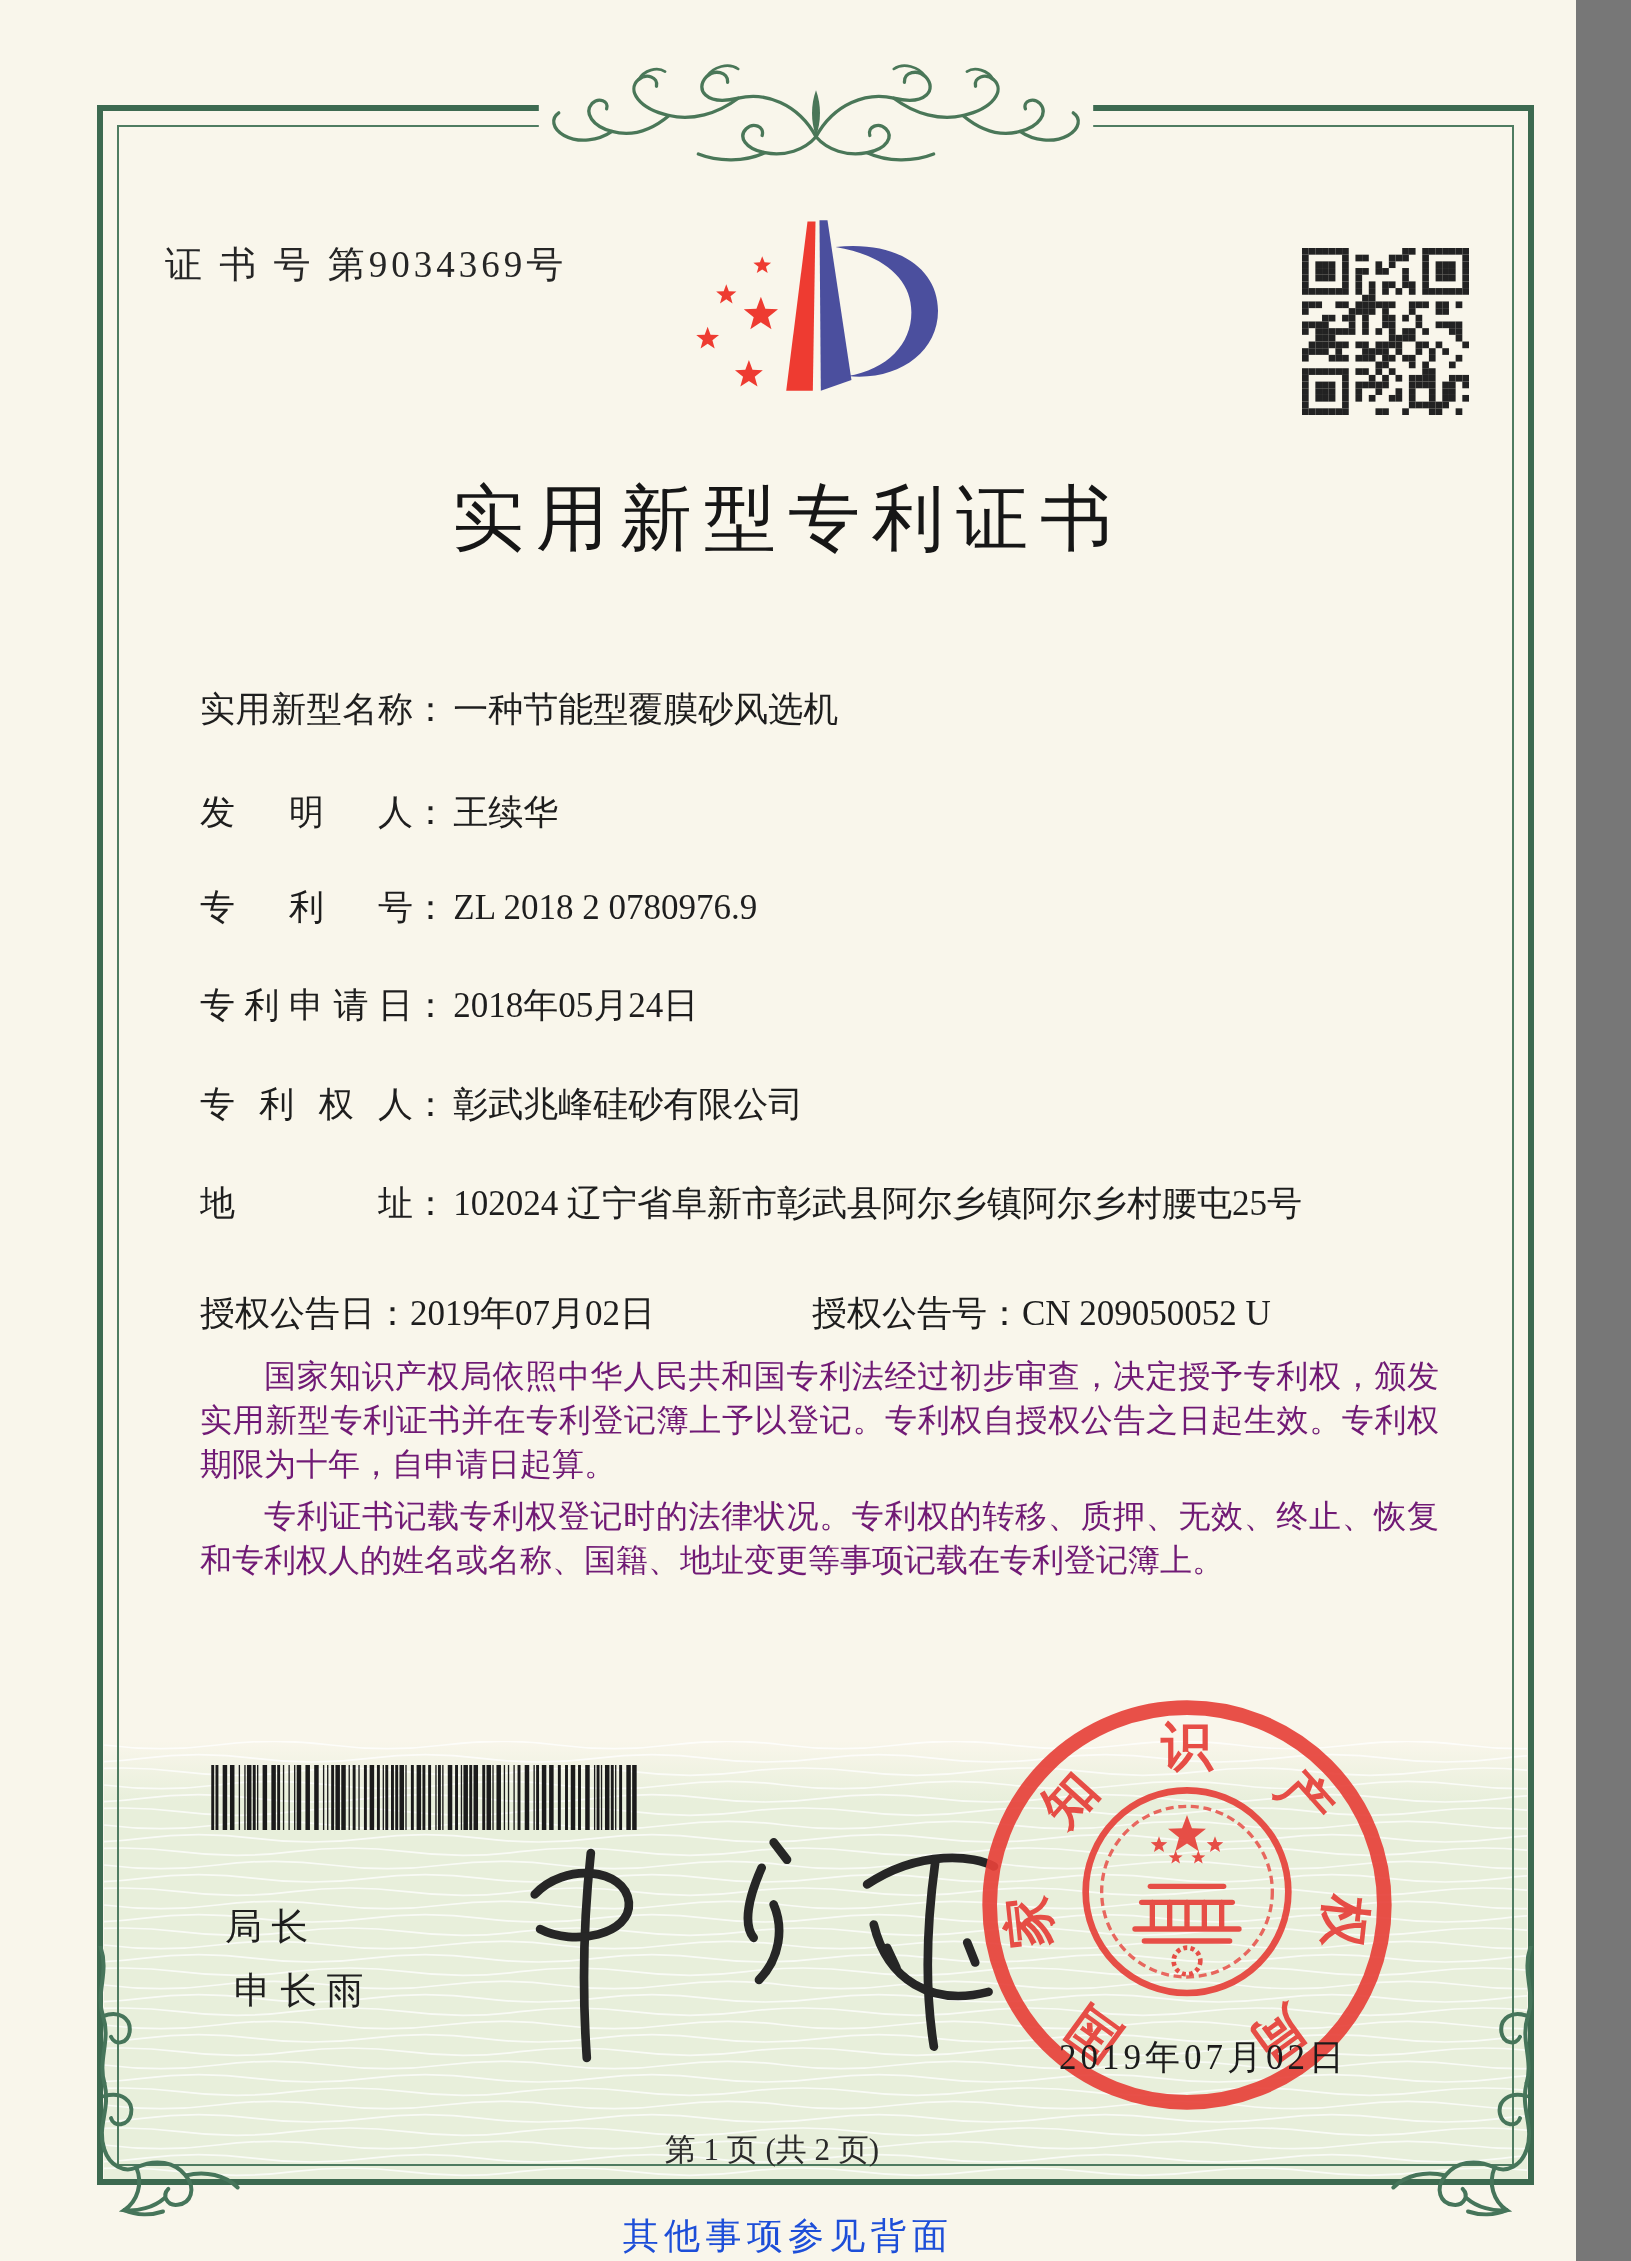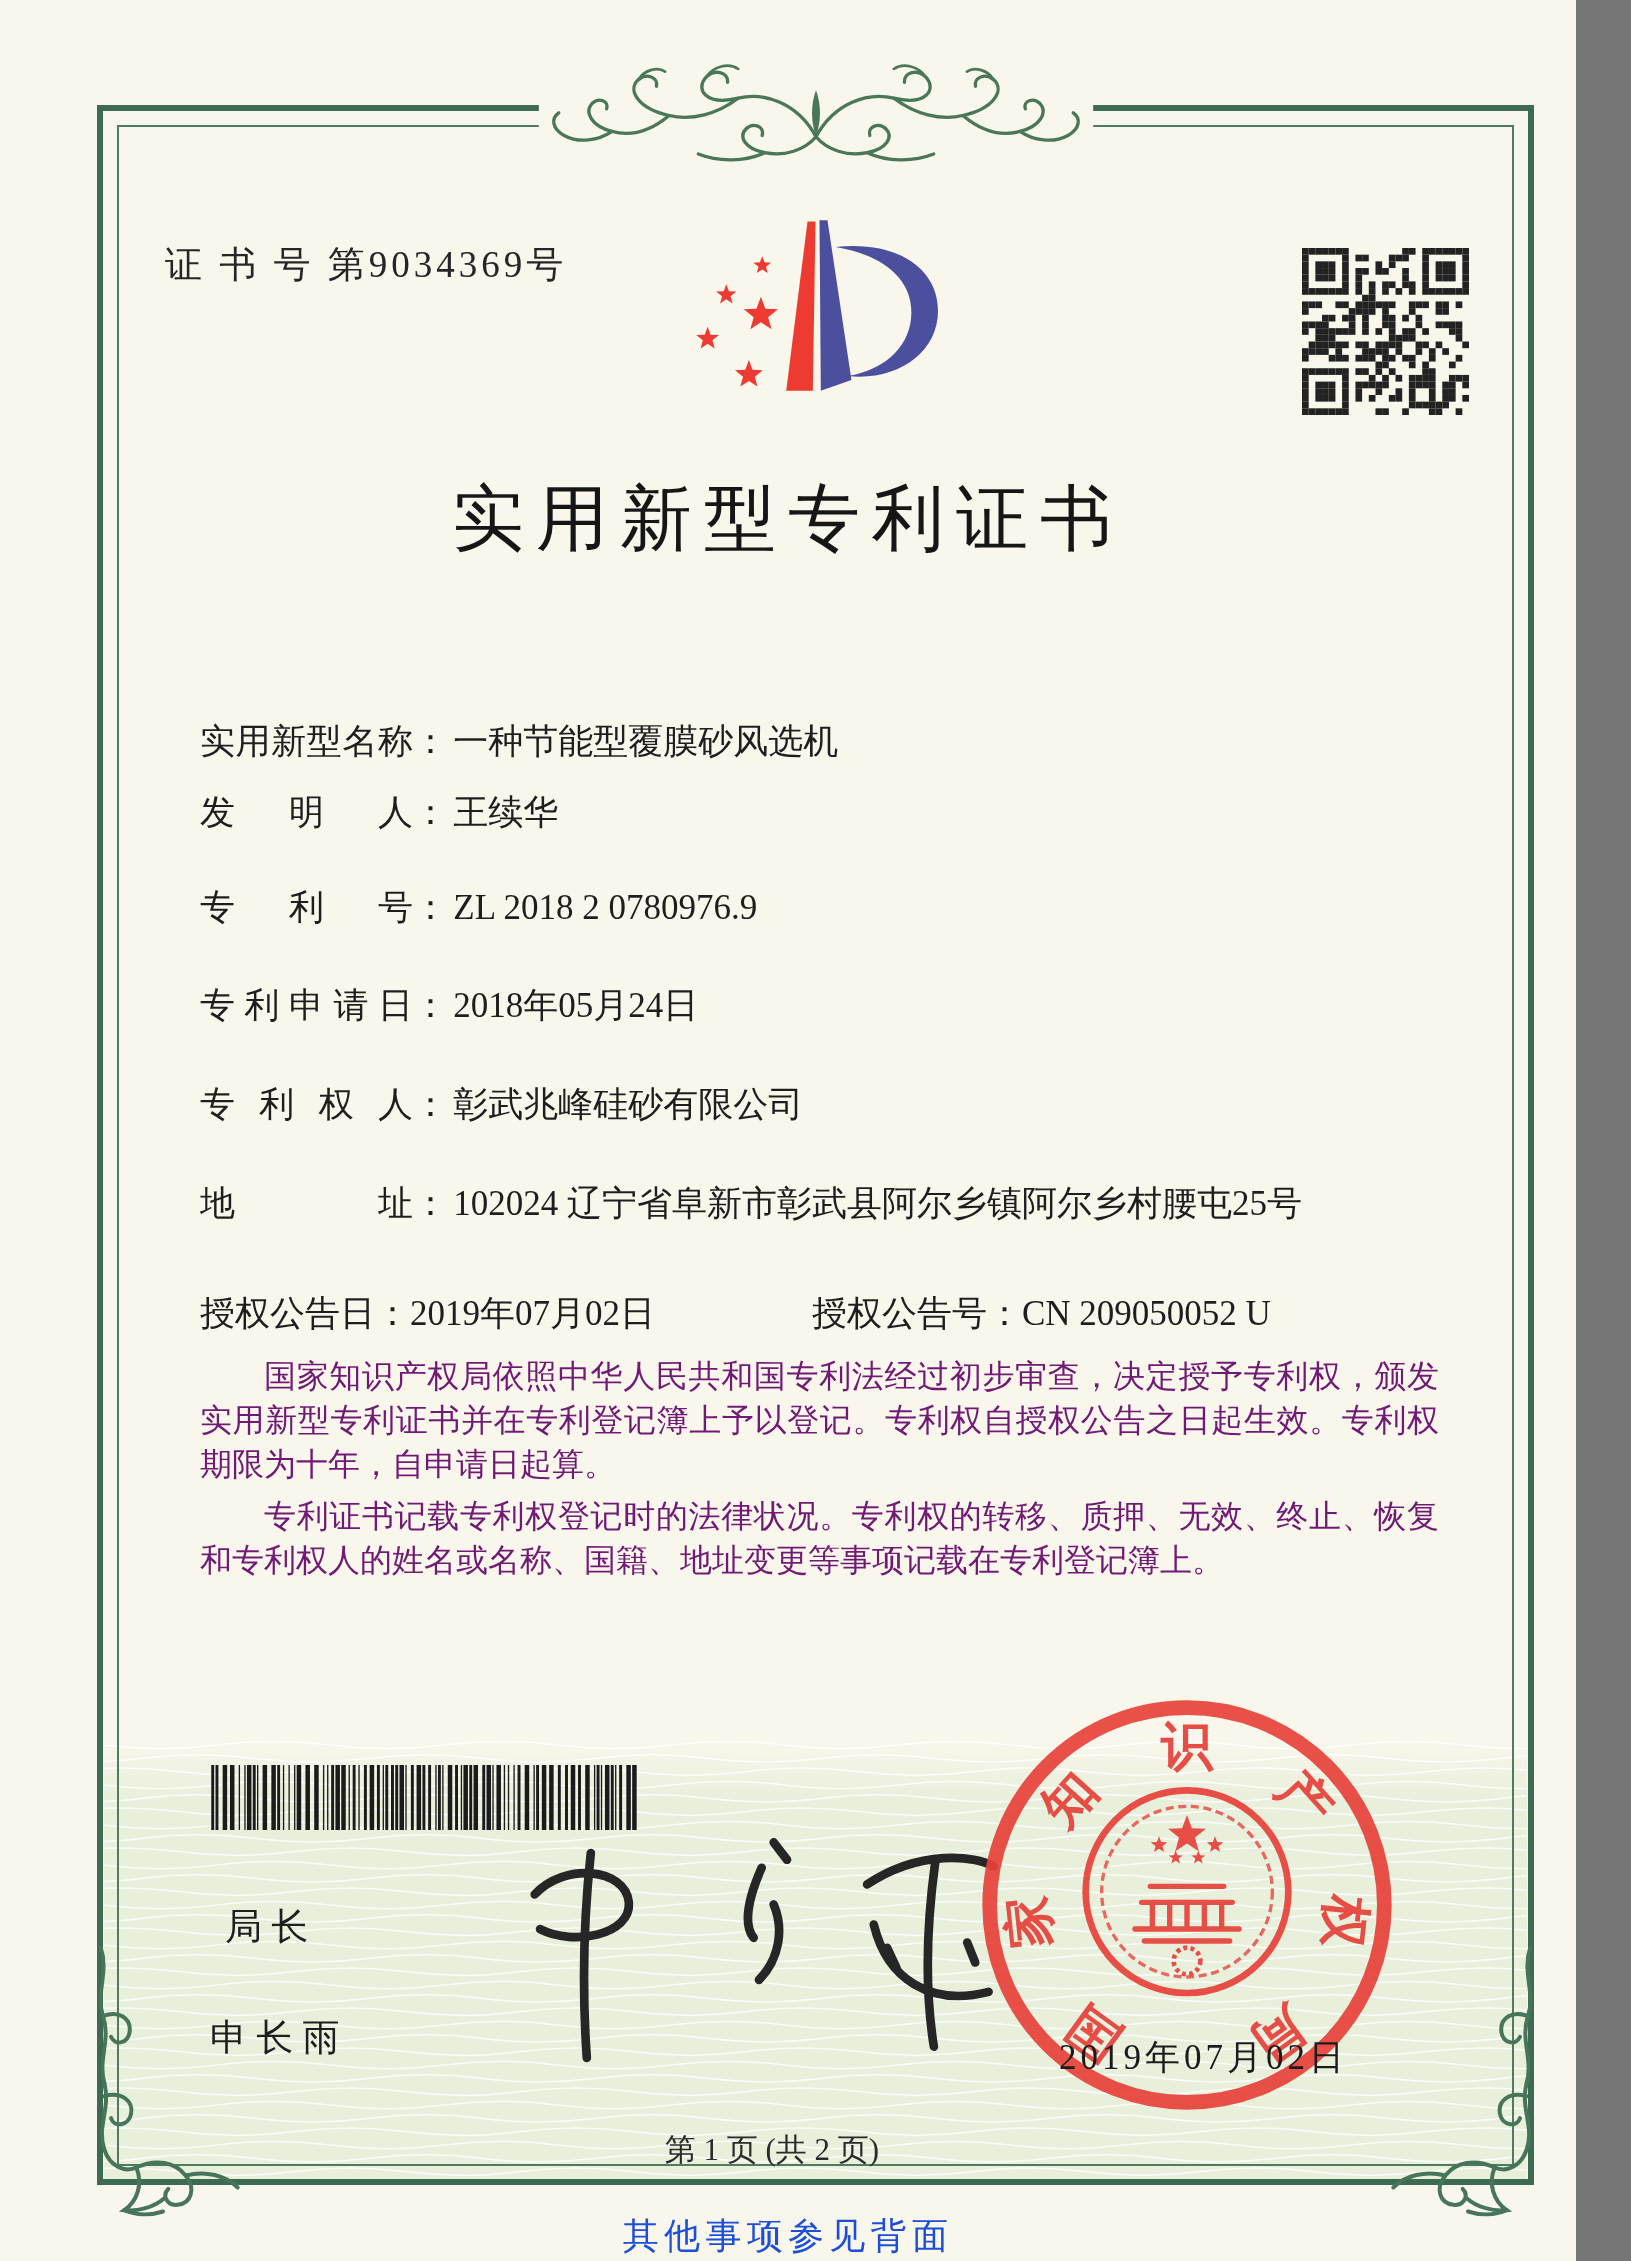--- a/index.html
+++ b/index.html
@@ -37,21 +37,21 @@
   .grant{left:200px;top:1290px;font-size:35px;white-space:nowrap;width:1267px;}
   .grant .g2{position:absolute;left:612px;top:0;}
   
   .paras{left:200px;top:1354px;width:1239px;font-size:32px;line-height:44px;
     text-align:justify;color:#701a75;}
   .paras p{margin:0 0 8px 0;text-indent:2em;}
   
   .barcode{left:210px;top:1765px;width:427px;height:65px;}
   
   .director-label{left:225px;top:1902px;font-size:37px;letter-spacing:9.3px;}
-  .director-name{left:210px;top:1966px;font-size:37px;letter-spacing:9.3px;margin-top:47px;}
+  .director-name{left:234px;top:1966px;font-size:37px;letter-spacing:9.3px;}
   .signature{left:460px;top:1801px;}
   .seal{left:975px;top:1693px;}
   .seal-char{font-size:78px;font-weight:bold;fill:var(--red);opacity:.93;
     font-family:"Liberation Serif","DejaVu Serif",serif;}
   .sealdate{left:1059px;top:2034px;font-size:35px;letter-spacing:4px;color:#1b1b1b;white-space:nowrap;}
   
   .pageinfo{left:572px;top:2129px;width:400px;text-align:center;font-size:31px;color:#2a2a2a;}
   .backnote{left:0;right:0;top:2212px;text-align:center;font-size:36px;letter-spacing:5.3px;color:#1d4ed8;}
   .ornament{pointer-events:none;}
 </style>
@@ -463,21 +463,21 @@
       <rect x="110" y="240" width="10" height="10" fill="#222"></rect>
       <rect x="120" y="240" width="10" height="10" fill="#222"></rect>
       <rect x="150" y="240" width="10" height="10" fill="#222"></rect>
       <rect x="190" y="240" width="10" height="10" fill="#222"></rect>
       <rect x="200" y="240" width="10" height="10" fill="#222"></rect>
       <rect x="230" y="240" width="10" height="10" fill="#222"></rect>
     </svg>
 
   <div class="abs title">实用新型专利证书</div>
 
-  <div class="abs frow" style="top:718px">
+  <div class="abs frow" style="top:686px">
     <span class="flabel">实用新型名称</span><span class="colon">：</span><span class="fvalue">一种节能型覆膜砂风选机</span>
   </div>
   <div class="abs frow" style="top:789px">
     <span class="flabel">发明人</span><span class="colon">：</span><span class="fvalue">王续华</span>
   </div>
   <div class="abs frow" style="top:884px">
     <span class="flabel">专利号</span><span class="colon">：</span><span class="fvalue">ZL 2018 2 0780976.9</span>
   </div>
   <div class="abs frow" style="top:982px">
     <span class="flabel">专利申请日</span><span class="colon">：</span><span class="fvalue">2018年05月24日</span>

